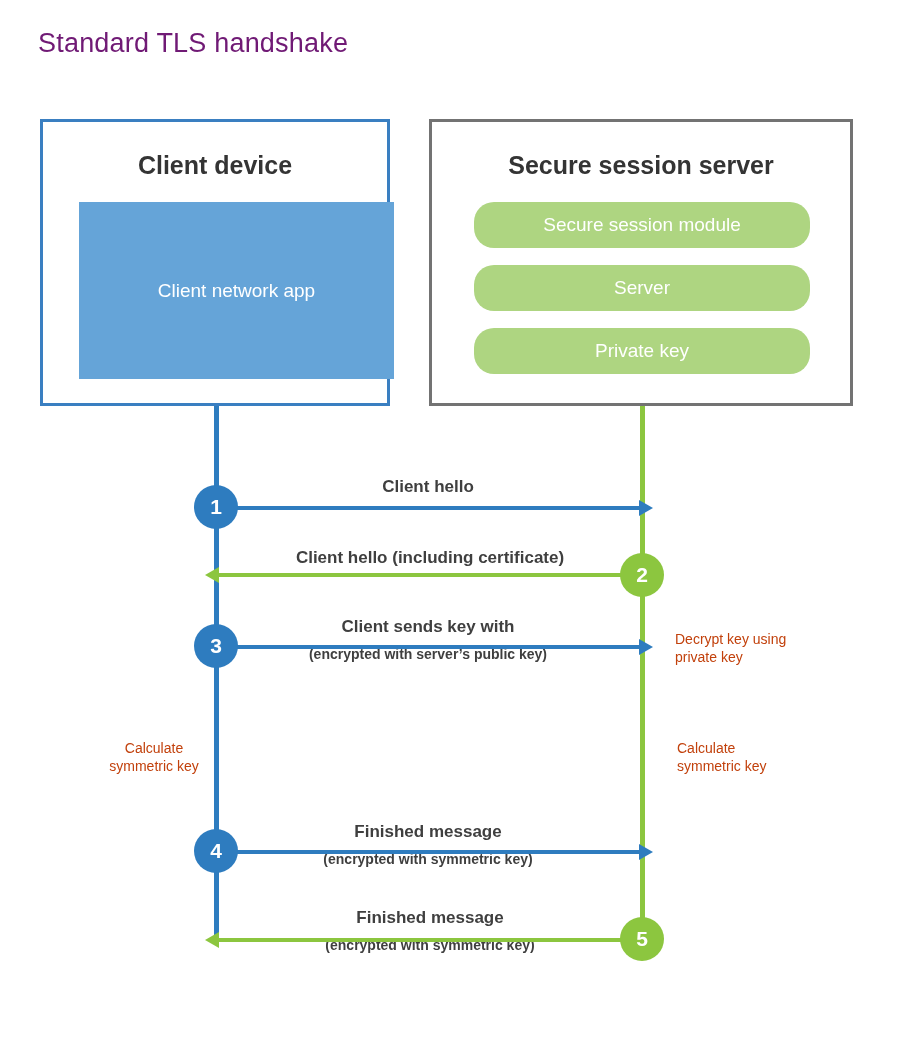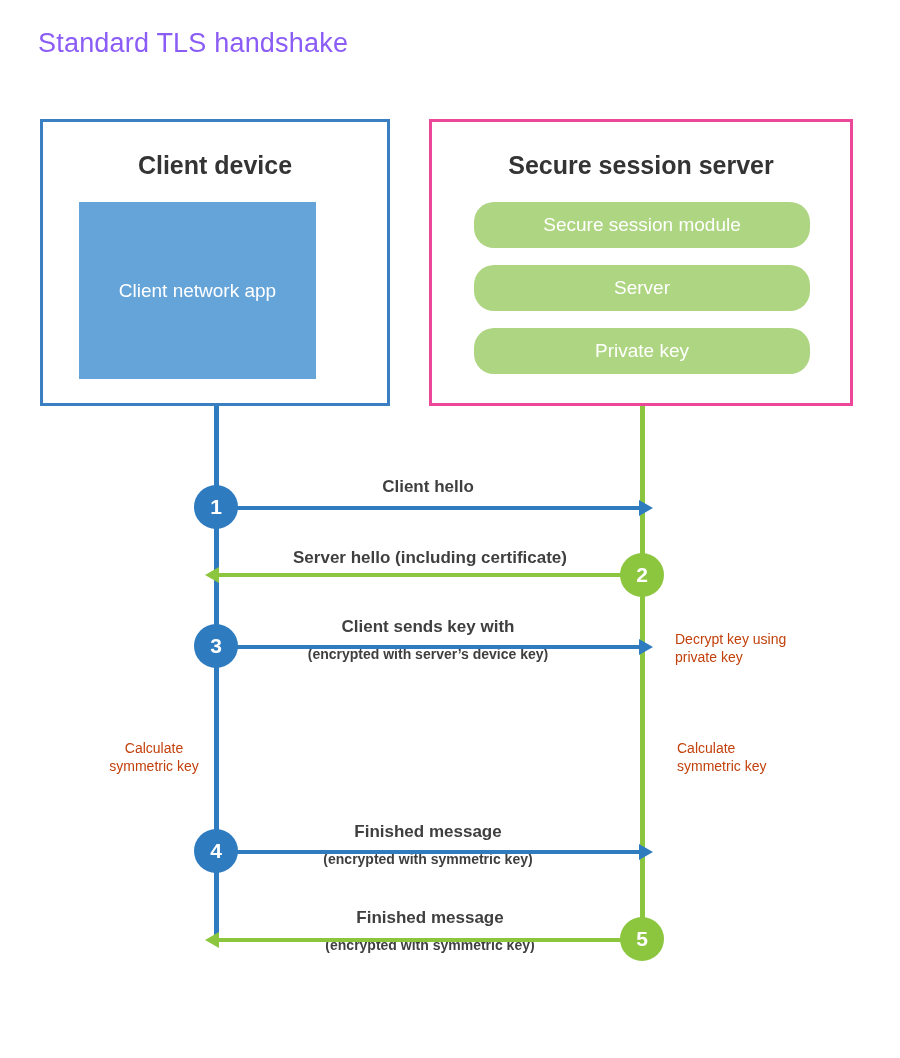--- a/index.html
+++ b/index.html
@@ -14,21 +14,21 @@
     font-family: "Liberation Sans", sans-serif;
     overflow: hidden;
   }
 
   #diagram-title {
     position: absolute;
     left: 38px;
     top: 28px;
     font-size: 27px;
     font-weight: 300;
-    color: #8b5cf6;
+    color: #701a75;
     letter-spacing: 0.2px;
     white-space: nowrap;
   }
 
   
   .party-box {
     position: absolute;
     background: #ffffff;
     box-sizing: border-box;
   }
@@ -37,39 +37,39 @@
     top: 119px;
     width: 350px;
     height: 287px;
     border: 3px solid #3a7fc1;
   }
   #server-box {
     left: 429px;
     top: 119px;
     width: 424px;
     height: 287px;
-    border: 3px solid #ec4899;
+    border: 3px solid #737373;
   }
   .party-title {
     position: absolute;
     left: 0;
     right: 0;
     top: 29px;
     text-align: center;
     font-size: 25px;
     font-weight: bold;
     color: #343434;
   }
 
   
   #client-app-block {
     position: absolute;
     left: 36px;
     top: 80px;
-    width: 237px;
+    width: 315px;
     height: 177px;
     background: #65a4d8;
     display: flex;
     align-items: center;
     justify-content: center;
     text-align: center;
     color: #ffffff;
     font-size: 19px;
     font-weight: 300;
     line-height: 1.35;
@@ -225,30 +225,30 @@
 
 <div class="arrow-label" id="label-1">
   <div class="primary">Client hello</div>
 </div>
 <div class="arrow blue" id="arrow-1">
   <span class="head right"></span>
 </div>
 <div class="step-badge client" id="badge-1">1</div>
 
 <div class="arrow-label" id="label-2">
-  <div class="primary">Server hello (including certificate)</div>
+  <div class="primary">Client hello (including certificate)</div>
 </div>
 <div class="arrow green" id="arrow-2">
   <span class="head left"></span>
 </div>
 <div class="step-badge server" id="badge-2">2</div>
 
 <div class="arrow-label" id="label-3">
   <div class="primary">Client sends key with</div>
-  <div class="sub">(encrypted with server’s device key)</div>
+  <div class="sub">(encrypted with server’s public key)</div>
 </div>
 <div class="arrow blue" id="arrow-3">
   <span class="head right"></span>
 </div>
 <div class="step-badge client" id="badge-3">3</div>
 
 <div class="side-note" id="note-decrypt">Decrypt key using
 private key</div>
 <div class="side-note" id="note-calc-client">Calculate
 symmetric key</div>

